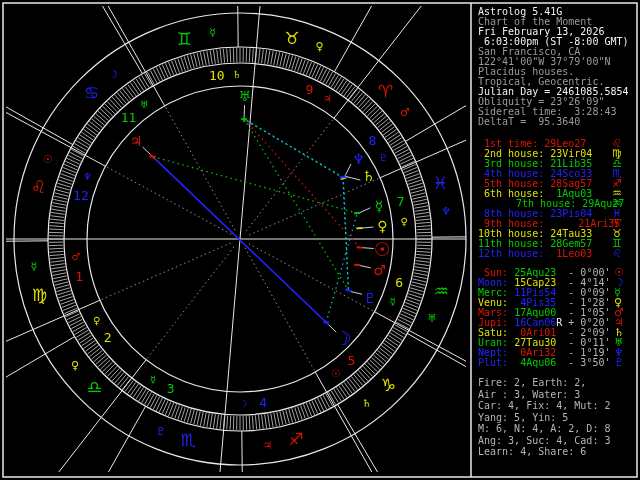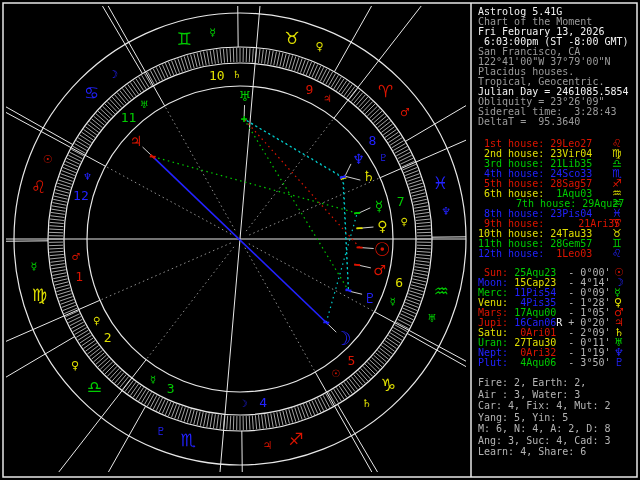--- a/index.html
+++ b/index.html
@@ -521,21 +521,21 @@
         <div class="pline" style="top: 47px;"><span style="color: rgb(154, 154, 154);">San Francisco, CA</span></div>
         <div class="pline" style="top: 57px;"><span style="color: rgb(154, 154, 154);">122°41'00"W 37°79'00"N</span></div>
         <div class="pline" style="top: 67px;"><span style="color: rgb(154, 154, 154);">Placidus houses.</span></div>
         <div class="pline" style="top: 77px;"><span style="color: rgb(154, 154, 154);">Tropical, Geocentric.</span></div>
         <div class="pline" style="top: 87px;"><span style="color: rgb(242, 242, 242);">Julian Day = 2461085.5854</span></div>
         <div class="pline" style="top: 97px;"><span style="color: rgb(154, 154, 154);">Obliquity = 23°26'09"</span></div>
         <div class="pline" style="top: 107px;"><span style="color: rgb(154, 154, 154);">Sidereal time:  3:28:43</span></div>
         <div class="pline" style="top: 117px;"><span style="color: rgb(154, 154, 154);">DeltaT =  95.3640</span></div>
       </div>
     <div id="house-block">
-        <div class="pline" style="top: 139px;"><span style="color: rgb(220, 20, 0);"> 1st house: </span><span style="color: rgb(220, 20, 0);">29Leo27</span></div>
+        <div class="pline" style="top: 139px;"><span style="color: rgb(220, 20, 0);"> 1st time: </span><span style="color: rgb(220, 20, 0);">29Leo27</span></div>
         <div class="pglyph" style="left: 612px; top: 138px; color: rgb(220, 20, 0);">♌</div>
         <div class="pline" style="top: 149px;"><span style="color: rgb(224, 224, 0);"> 2nd house: </span><span style="color: rgb(224, 224, 0);">23Vir04</span></div>
         <div class="pglyph" style="left: 612px; top: 148px; color: rgb(224, 224, 0);">♍</div>
         <div class="pline" style="top: 159px;"><span style="color: rgb(0, 204, 0);"> 3rd house: </span><span style="color: rgb(0, 204, 0);">21Lib35</span></div>
         <div class="pglyph" style="left: 612px; top: 158px; color: rgb(0, 204, 0);">♎</div>
         <div class="pline" style="top: 169px;"><span style="color: rgb(34, 34, 255);"> 4th house: </span><span style="color: rgb(34, 34, 255);">24Sco33</span></div>
         <div class="pglyph" style="left: 612px; top: 168px; color: rgb(34, 34, 255);">♏</div>
         <div class="pline" style="top: 179px;"><span style="color: rgb(220, 20, 0);"> 5th house: </span><span style="color: rgb(220, 20, 0);">28Sag57</span></div>
         <div class="pglyph" style="left: 612px; top: 178px; color: rgb(220, 20, 0);">♐</div>
         <div class="pline" style="top: 189px; text-align: center;"><span style="color: rgb(224, 224, 0);"> 6th house: </span><span style="color: rgb(0, 204, 0);"> 1Aqu03</span></div>

